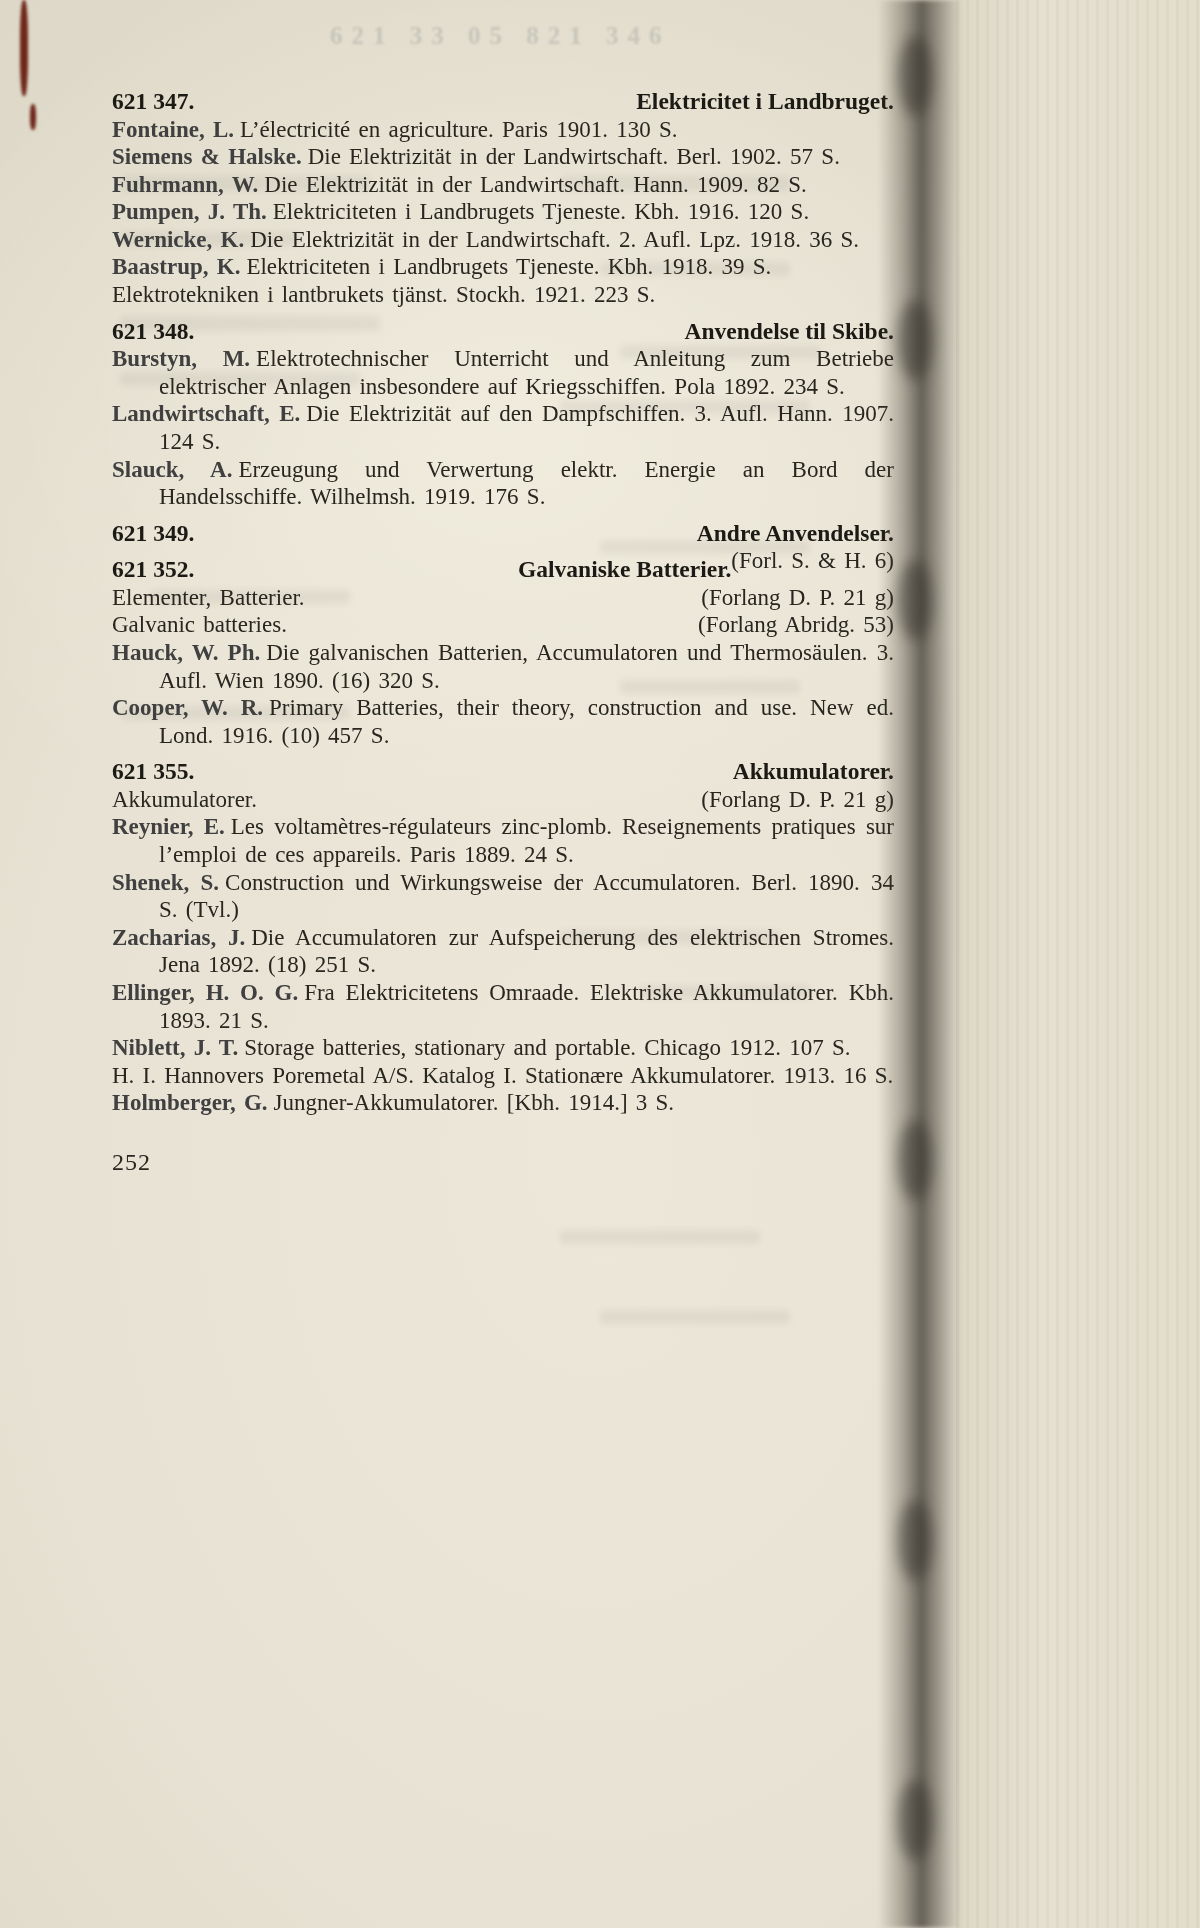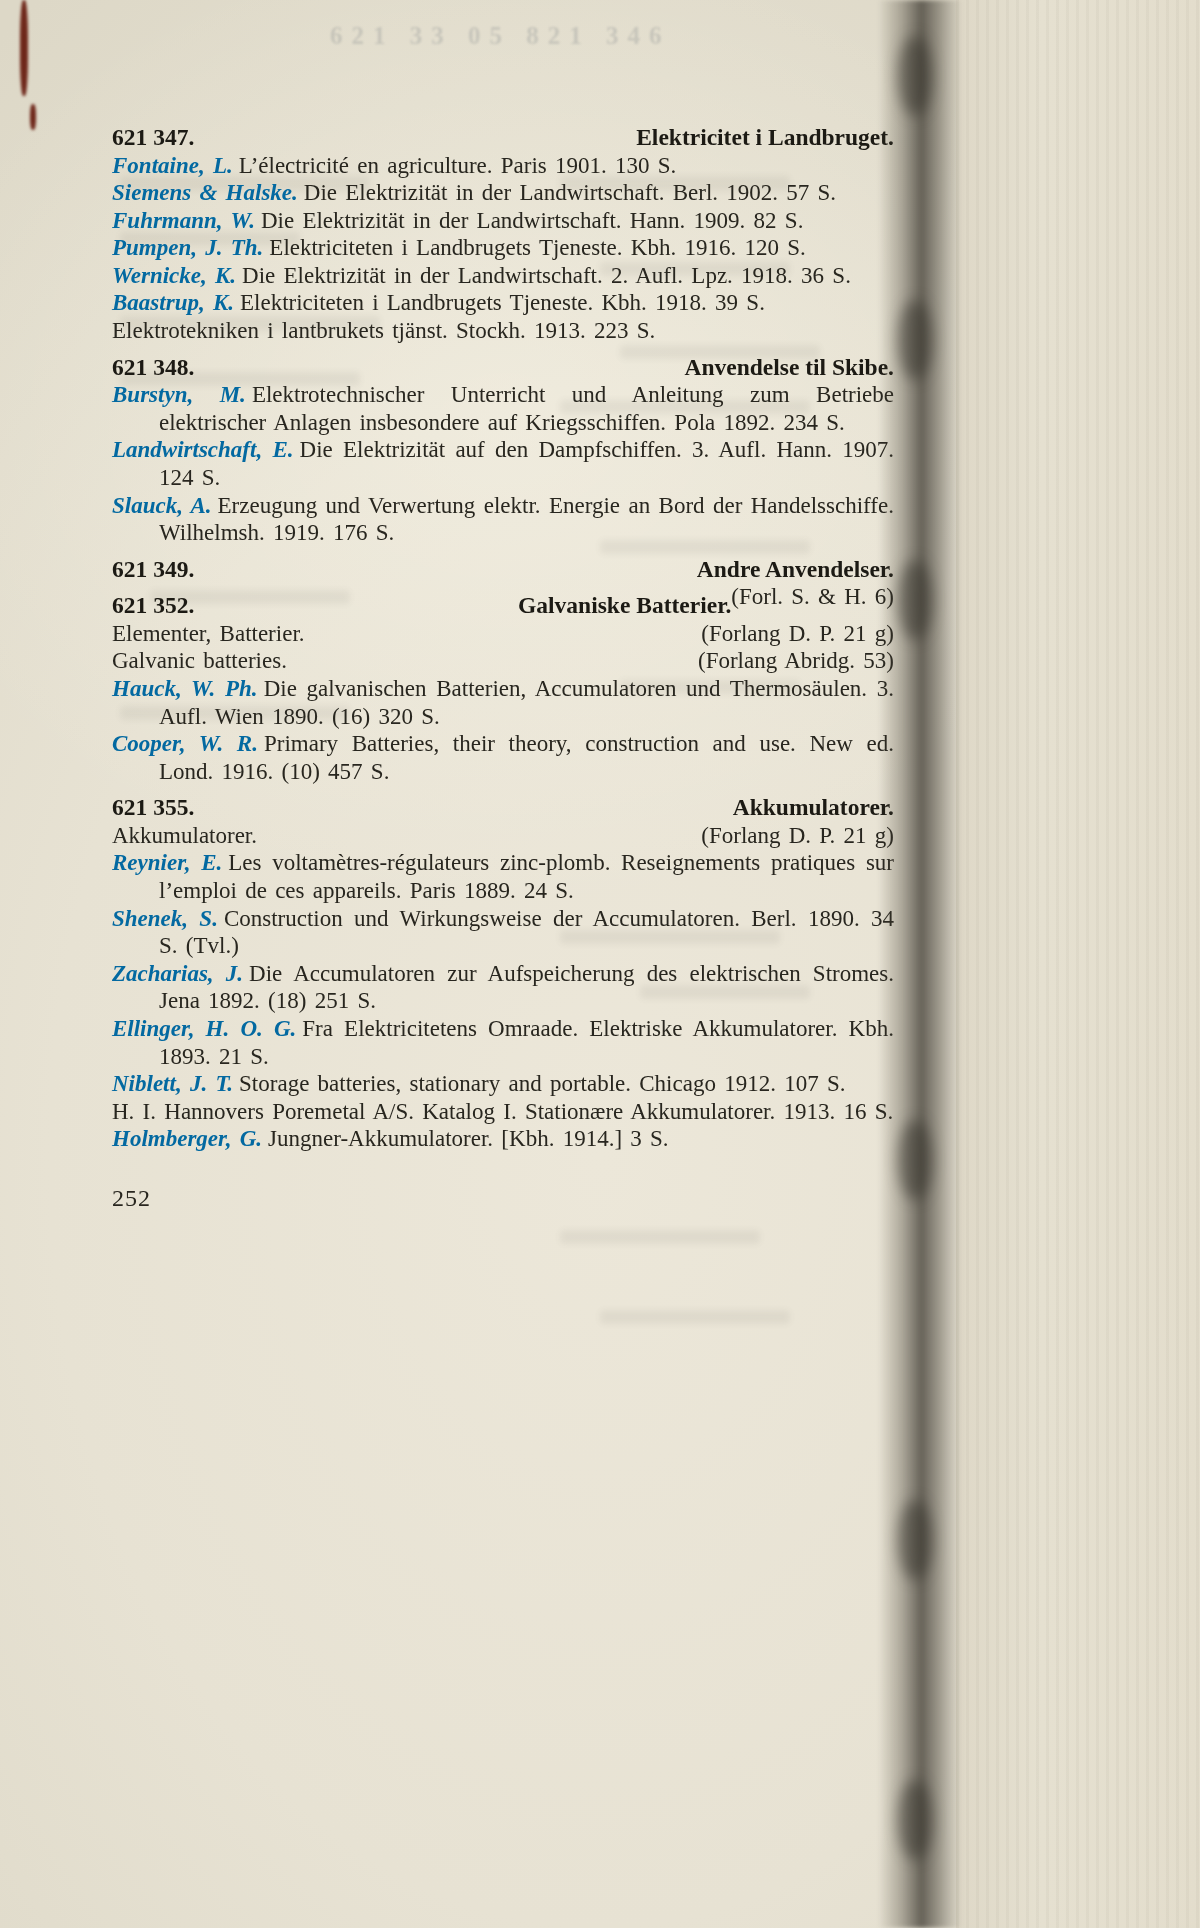--- a/index.html
+++ b/index.html
@@ -48,37 +48,37 @@
   }
   .ghost-stamp {
     position:absolute; left:330px; top:22px;
     font-size:25px; font-weight:bold; letter-spacing:9px;
     color:rgba(88,98,108,.20); filter:blur(1.3px);
     z-index:1; white-space:nowrap;
   }
 
   
   .content {
-    position:absolute; left:112px; top:88px; width:782px; z-index:3;margin-top:36px;
+    position:absolute; left:112px; top:88px; width:782px; z-index:3;
   }
   .sec { margin:0; }
   .sec + .sec { margin-top:0; }
   .sec-head {
     display:flex; justify-content:space-between; align-items:baseline;
     font-weight:bold; font-size:23.5px; line-height:27.5px;
     margin-top:9px; color:#1c1a14;
   }
   .sec:first-child .sec-head { margin-top:0; }
   .entry {
     font-size:23px; line-height:27.6px;
     text-align:justify;
     padding-left:47px; text-indent:-47px;
     word-spacing:2.5px;
   }
-  .entry .author { font-weight:bold; color:#0369a1; margin-right:6px;font-style:italic; }
+  .entry .author { font-weight:bold; color:#404040; margin-right:6px; }
   .entry .rnote { float:right; text-indent:0; }
   .page-number {
     text-align:left; font-size:24px; margin-top:32px;
     letter-spacing:1px;
   }
 </style>
 </head>
 <body>
 
 <div class="ghost-stamp">621 33 05   821 346</div>
@@ -126,21 +126,21 @@
 
   <p class="entry"><b class="author">Fuhrmann, W.</b><span class="etext">Die Elektrizität in der Landwirtschaft. Hann. 1909. 82 S.</span></p>
 
 
   <p class="entry"><b class="author">Pumpen, J. Th.</b><span class="etext">Elektriciteten i Landbrugets Tjeneste. Kbh. 1916. 120 S.</span></p>
 
   <p class="entry"><b class="author">Wernicke, K.</b><span class="etext">Die Elektrizität in der Landwirtschaft. 2. Aufl. Lpz. 1918. 36 S.</span></p>
 
   <p class="entry"><b class="author">Baastrup, K.</b><span class="etext">Elektriciteten i Landbrugets Tjeneste. Kbh. 1918. 39 S.</span></p>
 
-  <p class="entry"><span class="etext">Elektrotekniken i lantbrukets tjänst. Stockh. 1913. 223 S.</span></p>
+  <p class="entry"><span class="etext">Elektrotekniken i lantbrukets tjänst. Stockh. 1921. 223 S.</span></p>
 </div>
   </section>
 
   <section class="sec">
     <div class="sec-head">
       <span class="code">621 348.</span>
       <span class="title">Anvendelse til Skibe.</span>
     </div>
     <div>
   <p class="entry"><b class="author">Burstyn, M.</b><span class="etext">Elektrotechnischer Unterricht und Anleitung zum Betriebe elektrischer Anlagen insbesondere auf Kriegsschiffen. Pola 1892. 234 S.</span></p>

